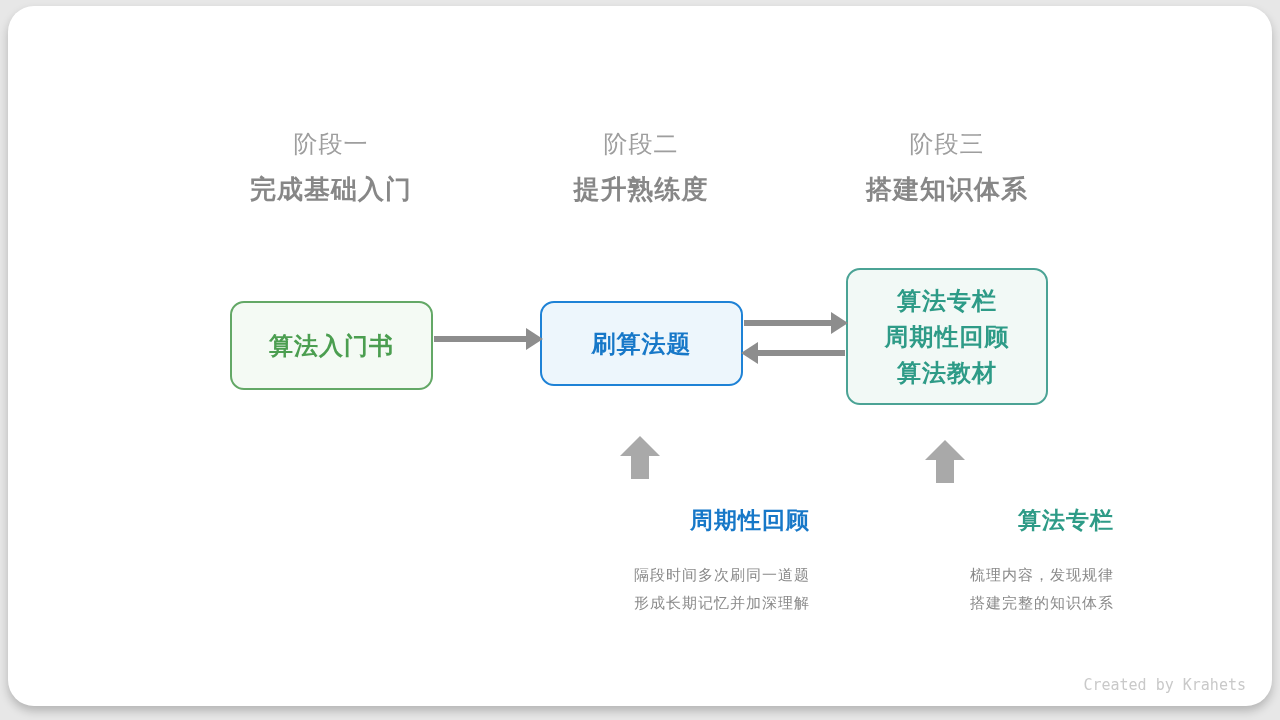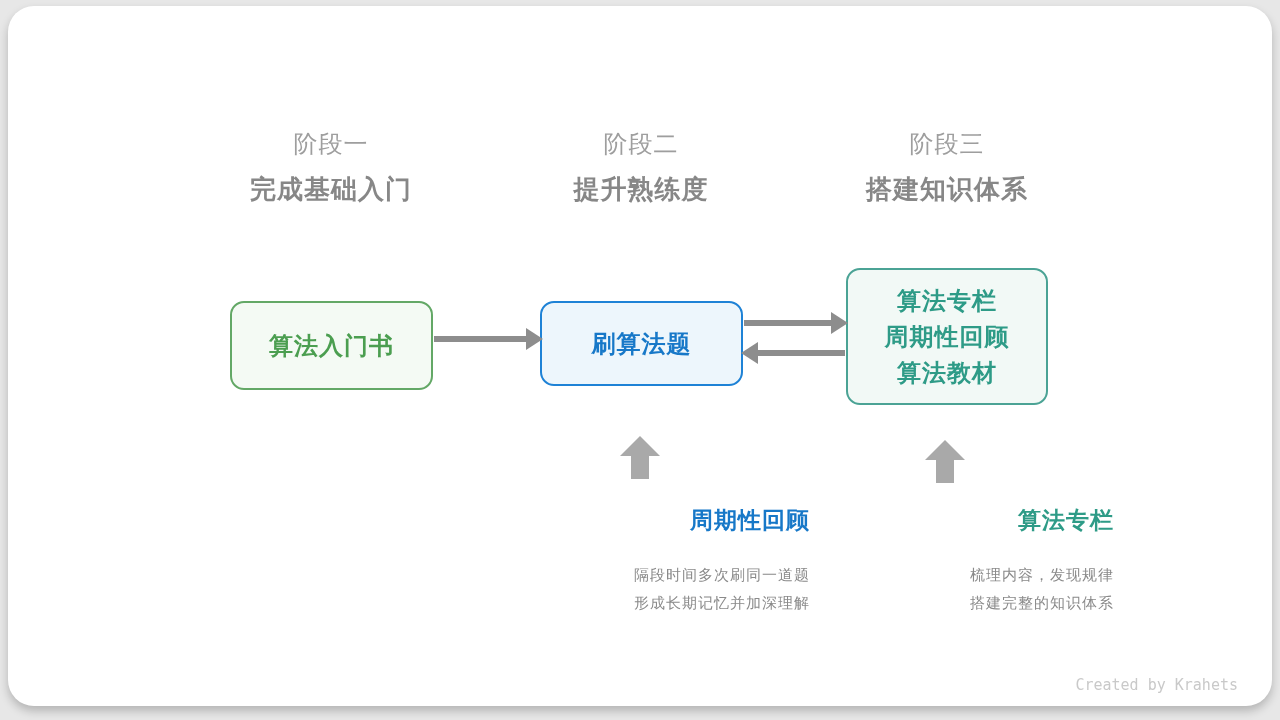--- a/index.html
+++ b/index.html
@@ -60,21 +60,21 @@
     font-size:23px;font-weight:bold;letter-spacing:1px;
     margin-bottom:25px;
   }
   .annotation-title.blue{color:var(--blue-text,#1778c8);}
   .annotation-title.teal{color:var(--teal-text,#2e9b87);}
   .annotation-line{
     font-size:15px;letter-spacing:1px;line-height:28px;
     color:var(--desc-text,#8a8a8a);
   }
   .credit{
-    position:absolute;right:42px;top:676px;
+    position:absolute;right:34px;top:676px;
     font-family:"DejaVu Sans Mono","Liberation Mono",monospace;
     font-size:15px;
     color:var(--credit-text,#c9c9c9);
   }
 </style>
 </head>
 <body>
 
 <div class="canvas">
   <div class="card"></div>

